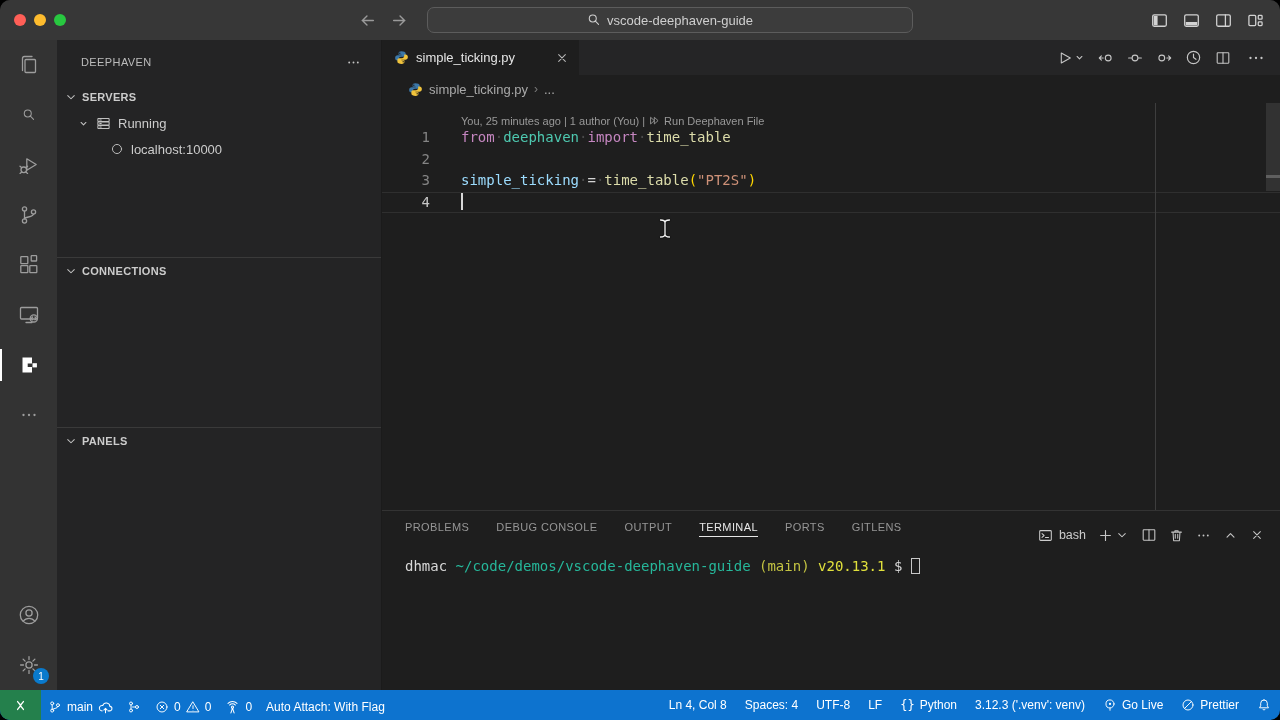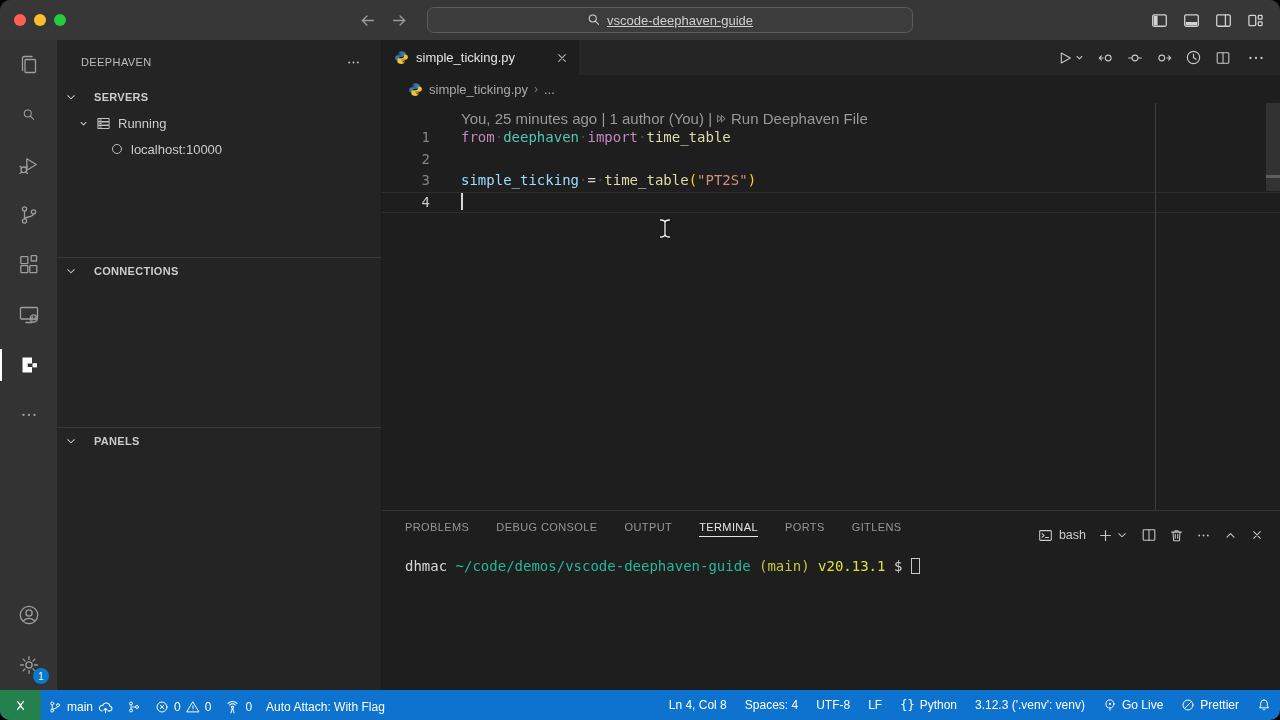--- a/index.html
+++ b/index.html
@@ -9,42 +9,42 @@
 
   
   .titlebar { position:relative; height:40px; background:#373737; }
   .traffic { position:absolute; left:14px; top:14px; display:flex; gap:8px; }
   .tl { width:12px; height:12px; border-radius:50%; }
   .tl.red{ background:#ff5f57;} .tl.yellow{ background:#febc2e;} .tl.green{ background:#28c840;}
   .nav-arrows { position:absolute; left:358px; top:8px; display:flex; gap:14px; color:#9a9a9a; }
   .nav-arrows .icon{ width:18px; height:24px; display:flex; align-items:center; justify-content:center;}
   .command-center { position:absolute; left:427px; top:7px; width:486px; height:26px; background:#3c3c3c;
     border:1px solid #5c5c5c; border-radius:7px; display:flex; align-items:center; justify-content:center;
-    gap:6px; color:#cfcfcf; font-size:13px;text-decoration:underline; }
+    gap:6px; color:#cfcfcf; font-size:13px; }
   .layout-icons { position:absolute; right:16px; top:8px; display:flex; gap:14px; color:#d2d2d2; }
   .layout-icons .icon{ width:18px; height:24px; display:flex; align-items:center; justify-content:center;}
 
   
   .main { display:flex; height:650px; }
 
   
   .activitybar { width:57px; background:#333333; display:flex; flex-direction:column; align-items:stretch; }
   .ab-item { position:relative; height:50px; display:flex; align-items:center; justify-content:center; color:#9d9d9d; cursor:pointer; }
   .ab-item.active { color:#ffffff; }
   .ab-item.active::before { content:""; position:absolute; left:0; top:9px; bottom:9px; width:2px; background:#ffffff; }
   .ab-spacer { flex:1; }
   .ab-badge { position:absolute; right:8px; bottom:6px; min-width:16px; height:16px; border-radius:8px;
     background:#0a7acc; color:#fff; font-size:10px; display:flex; align-items:center; justify-content:center; padding:0 4px; }
 
   
   .sidebar { width:325px; background:#242425; display:flex; flex-direction:column; color:#cccccc; border-right:1px solid #1b1b1b; }
   .sb-title { height:44px; display:flex; align-items:center; justify-content:space-between; padding:0 20px 0 24px;
     font-size:11px; letter-spacing:.4px; color:#bcbcbc; }
   .sb-title .icon{ color:#c5c5c5; }
-  .sb-header { height:26px; display:flex; align-items:center; gap:16px; padding-left:7px; font-size:11px; font-weight:bold;
+  .sb-header { height:26px; display:flex; align-items:center; gap:4px; padding-left:7px; font-size:11px; font-weight:bold;
     letter-spacing:.3px; color:#cccccc; cursor:pointer; }
   .sb-header .icon{ width:14px; display:flex; justify-content:center; color:#c0c0c0;}
   .sb-header.bordered { border-top:1px solid #3a3a3a; }
   .srv-content { height:147px; }
   .conn-content { height:144px; }
   .tree-row { height:26px; display:flex; align-items:center; gap:7px; font-size:13px; color:#cccccc; cursor:pointer; }
   .tree-row .icon{ color:#c0c0c0; display:flex; }
   .tree-row.lvl0 { padding-left:21px; }
   .tree-row.lvl1 { padding-left:53px; }
 
@@ -60,21 +60,21 @@
   .run-group { display:flex; align-items:center; gap:1px; cursor:pointer; }
 
   .breadcrumb { height:28px; display:flex; align-items:center; gap:6px; padding-left:26px; font-size:13px; color:#a9a9a9; background:#1e1e1e; }
   .breadcrumb .sep { color:#7a7a7a; font-size:12px; }
 
   .code-area { position:relative; flex:1; overflow:hidden; font-family:"DejaVu Sans Mono", monospace; font-size:14px; }
   .ruler { position:absolute; left:773px; top:0; bottom:0; width:1px; background:#3e3e3e; }
   .scroll-thumb { position:absolute; right:0; top:0; width:14px; height:88px; background:rgba(121,121,121,.22); }
   .scroll-mark { position:absolute; right:0; top:72px; width:14px; height:3px; background:#5f5f5f; }
   .codelens { height:24px; display:flex; align-items:flex-end; padding-left:79px; font-family:"Liberation Sans",sans-serif;
-    font-size:15px; color:#999999; gap:4px; }
+    font-size:11px; color:#999999; gap:4px; }
   .codelens .cl-action { display:flex; align-items:center; gap:3px; cursor:pointer; }
   .code-row { display:flex; height:21.5px; line-height:21.5px; }
   .code-row.active { box-shadow: inset 0 1px 0 #2f2f2f, inset 0 -1px 0 #2f2f2f; }
   .gutter { width:79px; flex-shrink:0; text-align:right; padding-right:31px; color:#858585; }
   .code-row.active .gutter { color:#c6c6c6; }
   .line-content { white-space:pre; color:#d4d4d4; }
   .c-kw{ color:#C586C0; } .c-mod{ color:#4EC9B0; } .c-fn{ color:#DCDCAA; }
   .c-var{ color:#9CDCFE; } .c-op{ color:#d4d4d4; } .c-str{ color:#CE9178; }
   .c-br{ color:#FFD700; } .c-ws{ color:#4a4a4a; }
   .caret { display:inline-block; width:1.5px; height:17px; background:#d7d7d7; vertical-align:-3px; }

